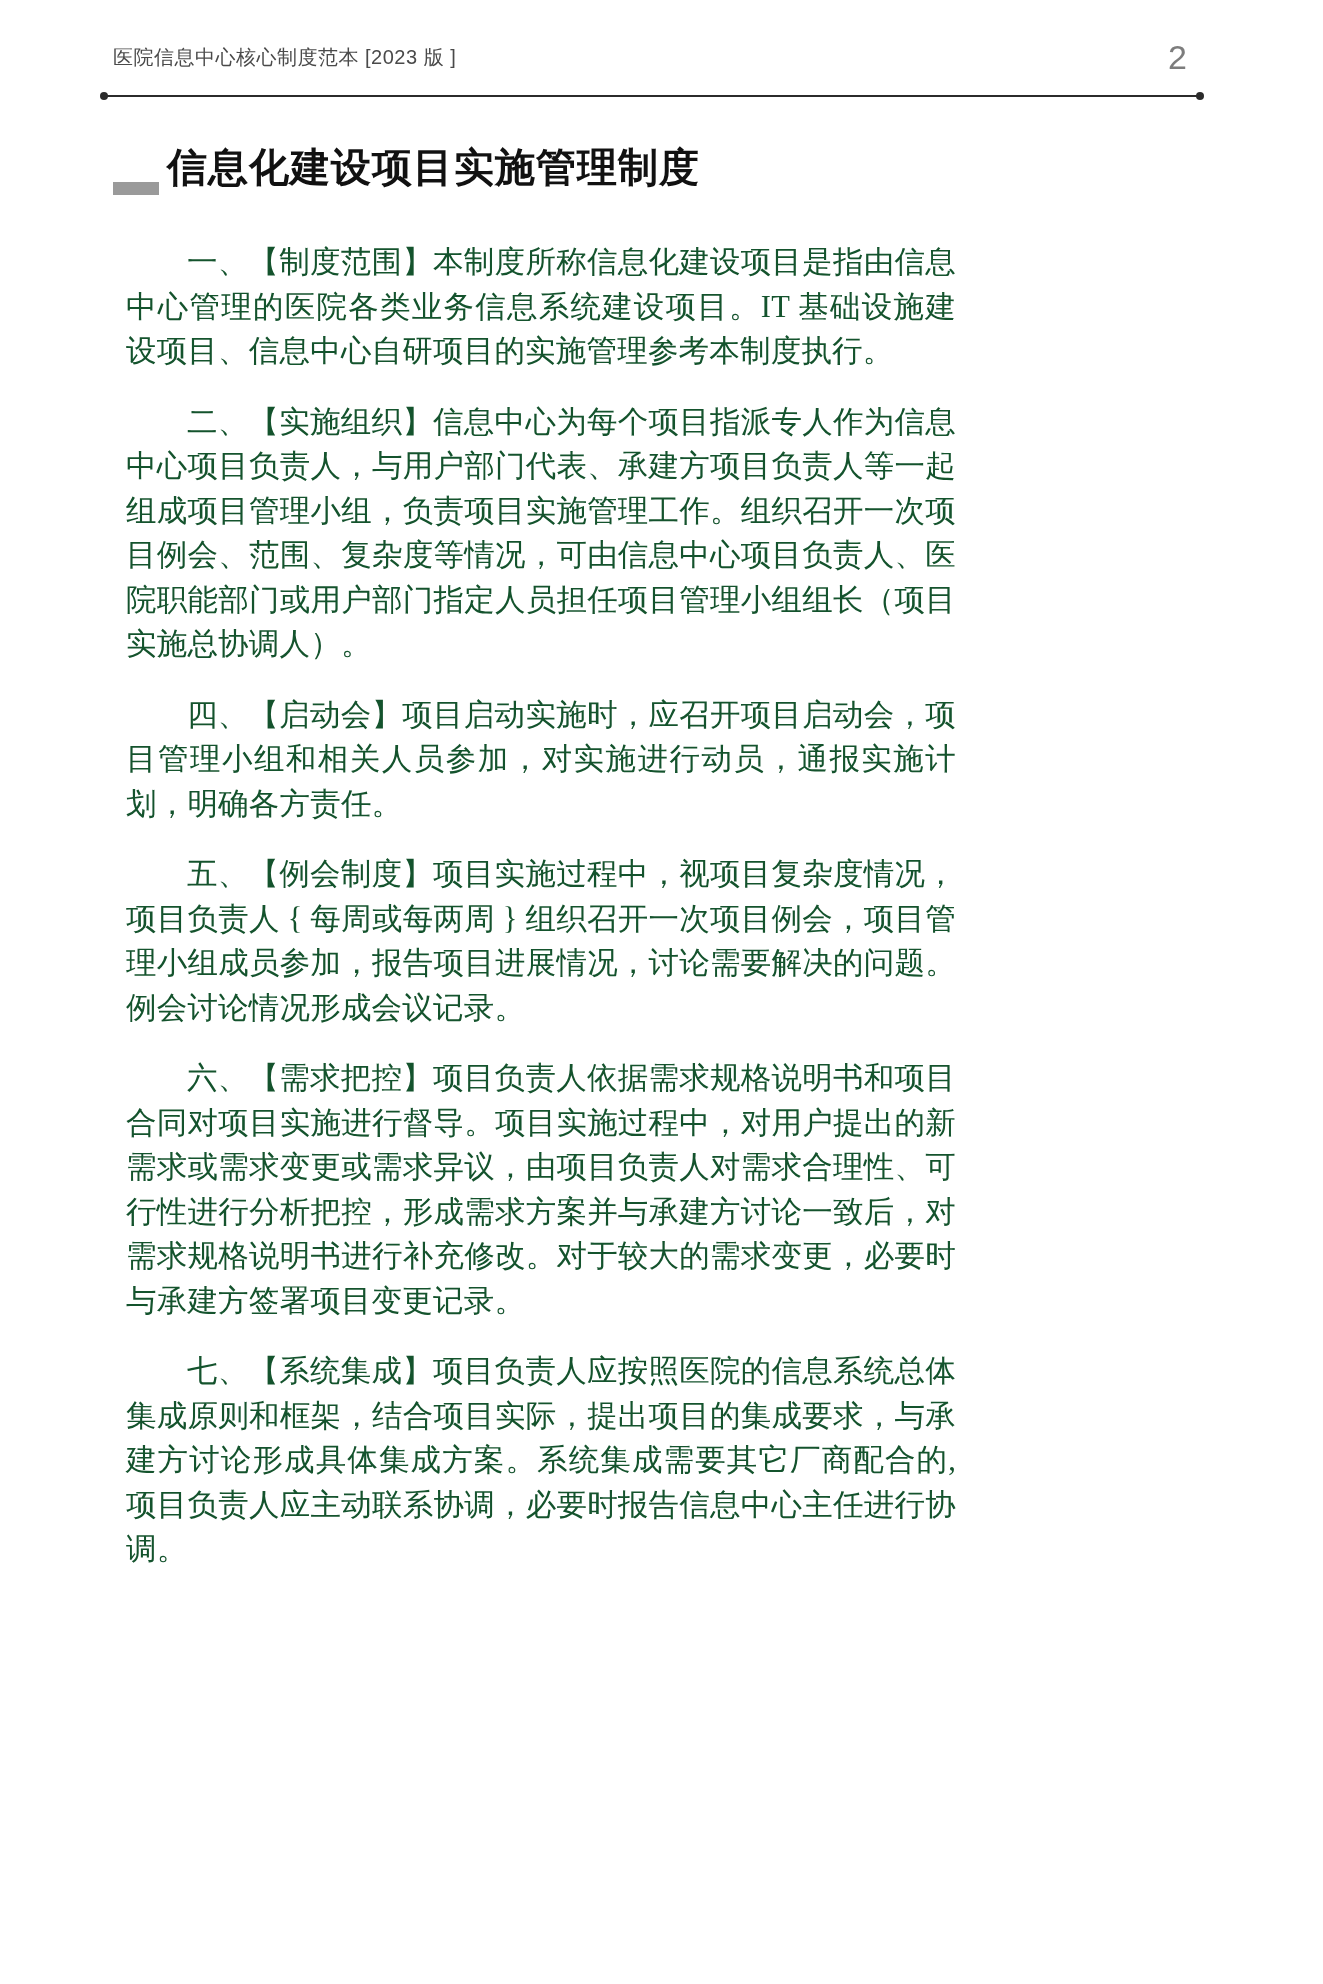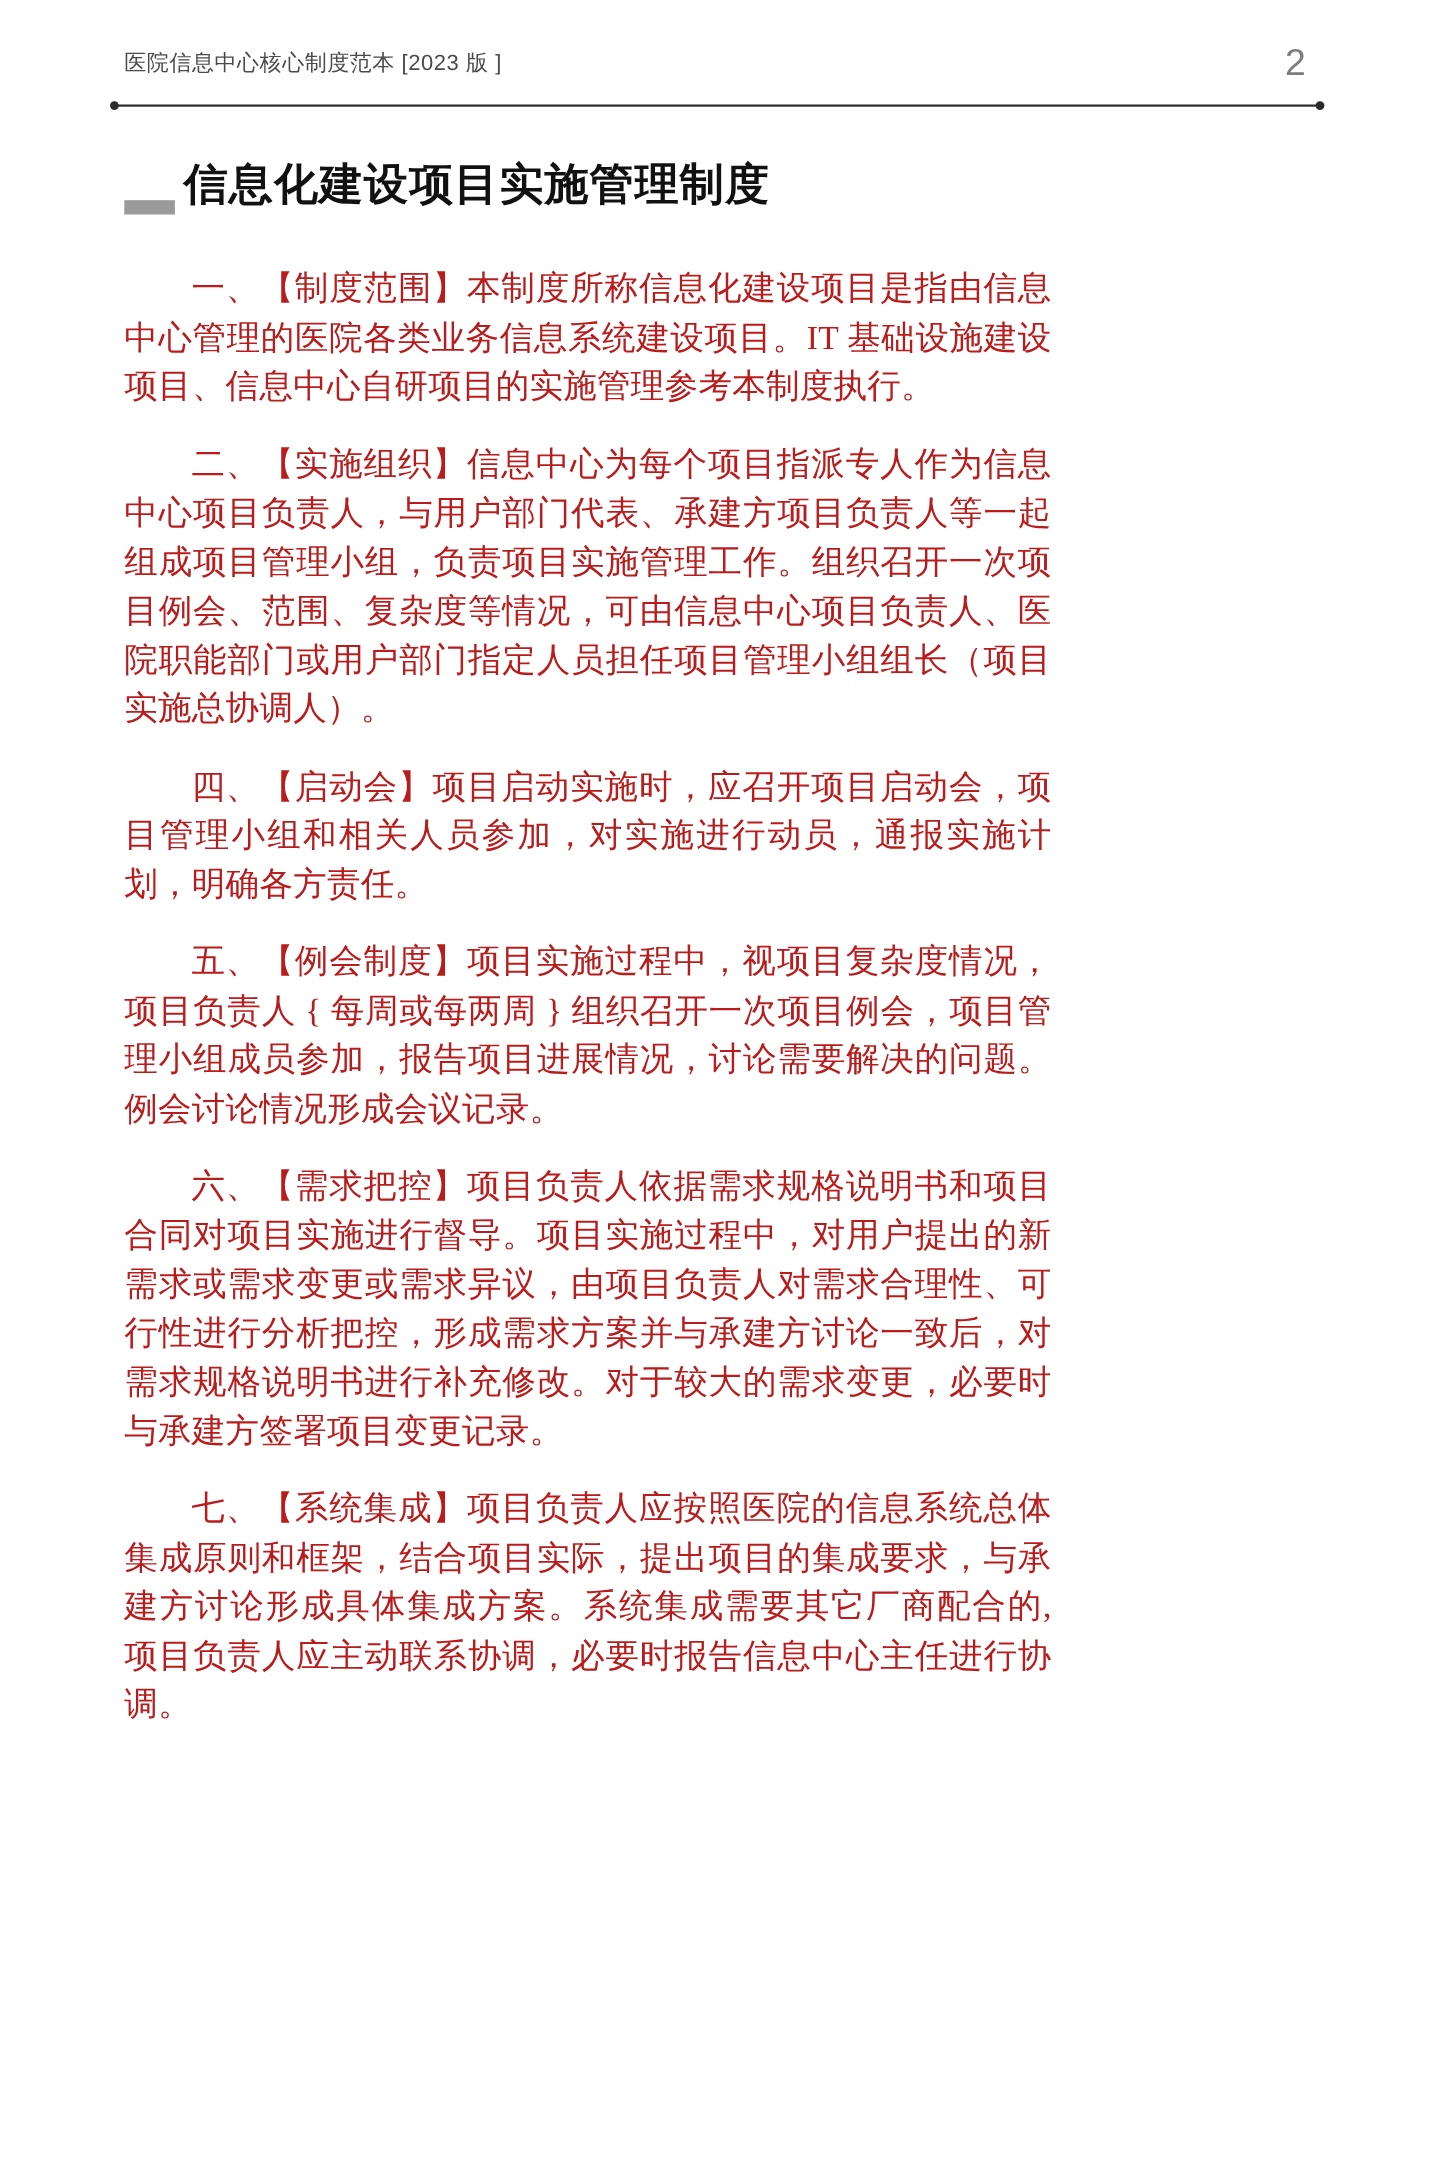--- a/index.html
+++ b/index.html
@@ -106,22 +106,22 @@
     left: 113px;
     top: 240px;
     width: 843px;
   }
   .para {
     font-size: 30.5px;
     line-height: 44.5px;
     text-align: justify;
     text-justify: inter-ideograph;
     text-indent: 61px;
-    margin: 0 0 26px 0;
-    color: #b91c1c;
+    margin: 0 0 26px 13px;
+    color: #14532d;
     letter-spacing: 0.2px;
   }
   .para:last-child { margin-bottom: 0; }
 </style>
 </head>
 <body>
 
 <div class="page">
 
   <div class="header">

